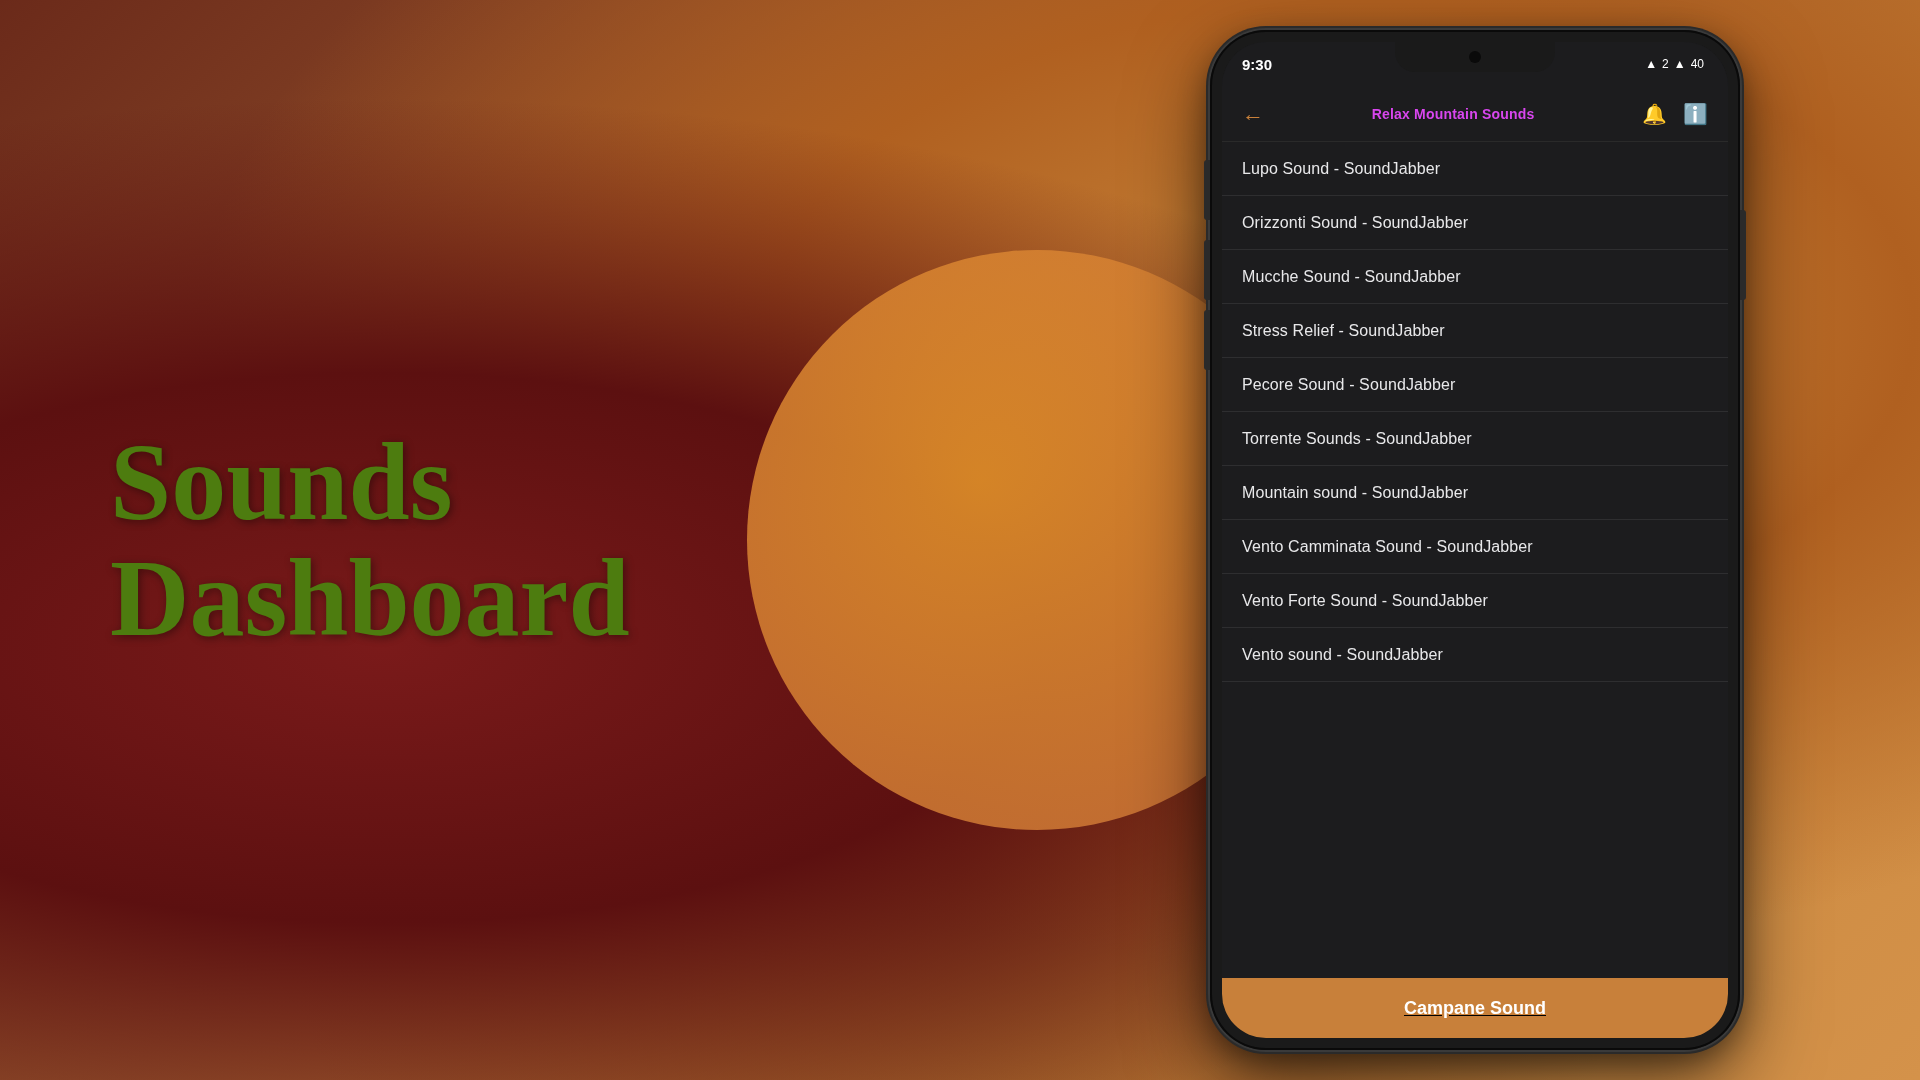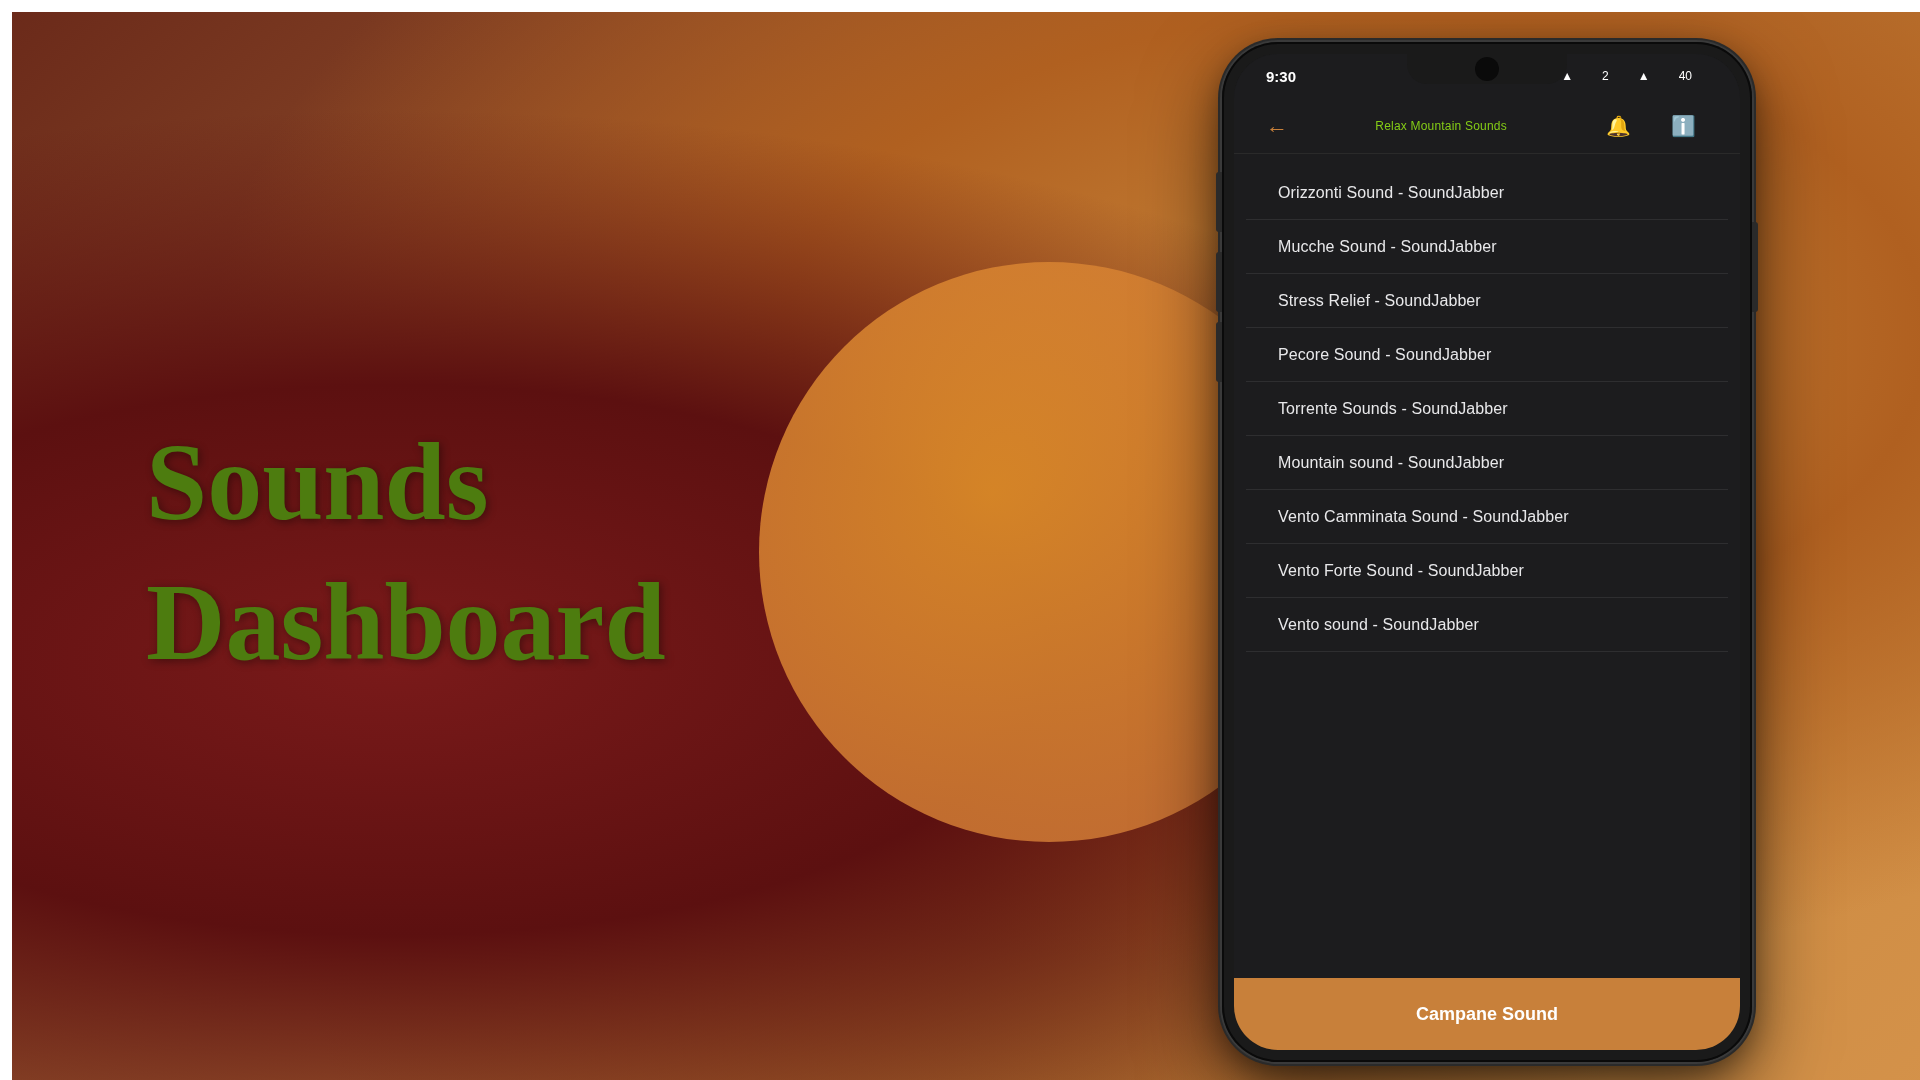--- a/index.html
+++ b/index.html
@@ -1,15 +1,15 @@
 <!DOCTYPE html>
 <html><head>
   <meta charset="utf-8">
   <style>
-    * { margin: 0; padding: 12px; box-sizing: border-box; }
+    * { margin: 0; padding: 0; box-sizing: border-box; }
 
     body {
       width: 1920px;
       height: 1080px;
       overflow: hidden;
       font-family: -apple-system, BlinkMacSystemFont, 'Segoe UI', sans-serif;
       position: relative;
     }
 
     
@@ -180,23 +180,23 @@
       border-bottom: 1px solid #2a2a2a;
     }
 
     .header-back {
       color: #c8803a;
       font-size: 22px;
       cursor: pointer;
     }
 
     .header-title {
-      color: #84cc16;
-      font-size: 12px;
-      font-weight: 400;
+      color: #d946ef;
+      font-size: 14px;
+      font-weight: 700;
       letter-spacing: 0.2px;
     }
 
     .header-icons {
       display: flex;
       gap: 16px;
       align-items: center;
     }
 
     .header-icon {
@@ -228,25 +228,26 @@
       font-weight: 400;
       letter-spacing: 0.1px;
     }
 
     
     .bottom-bar {
       position: absolute;
       bottom: 0;
       left: 0;
       right: 0;
-      height: 72px;
+      height: 60px;
       background: #c8803a;
       display: flex;
       align-items: center;
       justify-content: center;
+      text-decoration: underline;
     }
 
     .bottom-bar-text {
       color: white;
       font-size: 18px;
       font-weight: 600;
     }
   </style>
 </head>
 <body>
@@ -283,20 +284,23 @@
         <span class="header-title">Relax Mountain Sounds</span>
         <div class="header-icons">
           <span class="header-icon">🔔</span>
           <span class="header-icon">ℹ️</span>
         </div>
       </div>
 
       <div class="sound-list">
 
         <div class="sound-item">
+          <span class="sound-item-text">Lupo Sound - SoundJabber</span>
+        </div>
+        <div class="sound-item">
           <span class="sound-item-text">Orizzonti Sound - SoundJabber</span>
         </div>
         <div class="sound-item">
           <span class="sound-item-text">Mucche Sound - SoundJabber</span>
         </div>
         <div class="sound-item">
           <span class="sound-item-text">Stress Relief - SoundJabber</span>
         </div>
         <div class="sound-item">
           <span class="sound-item-text">Pecore Sound - SoundJabber</span>

